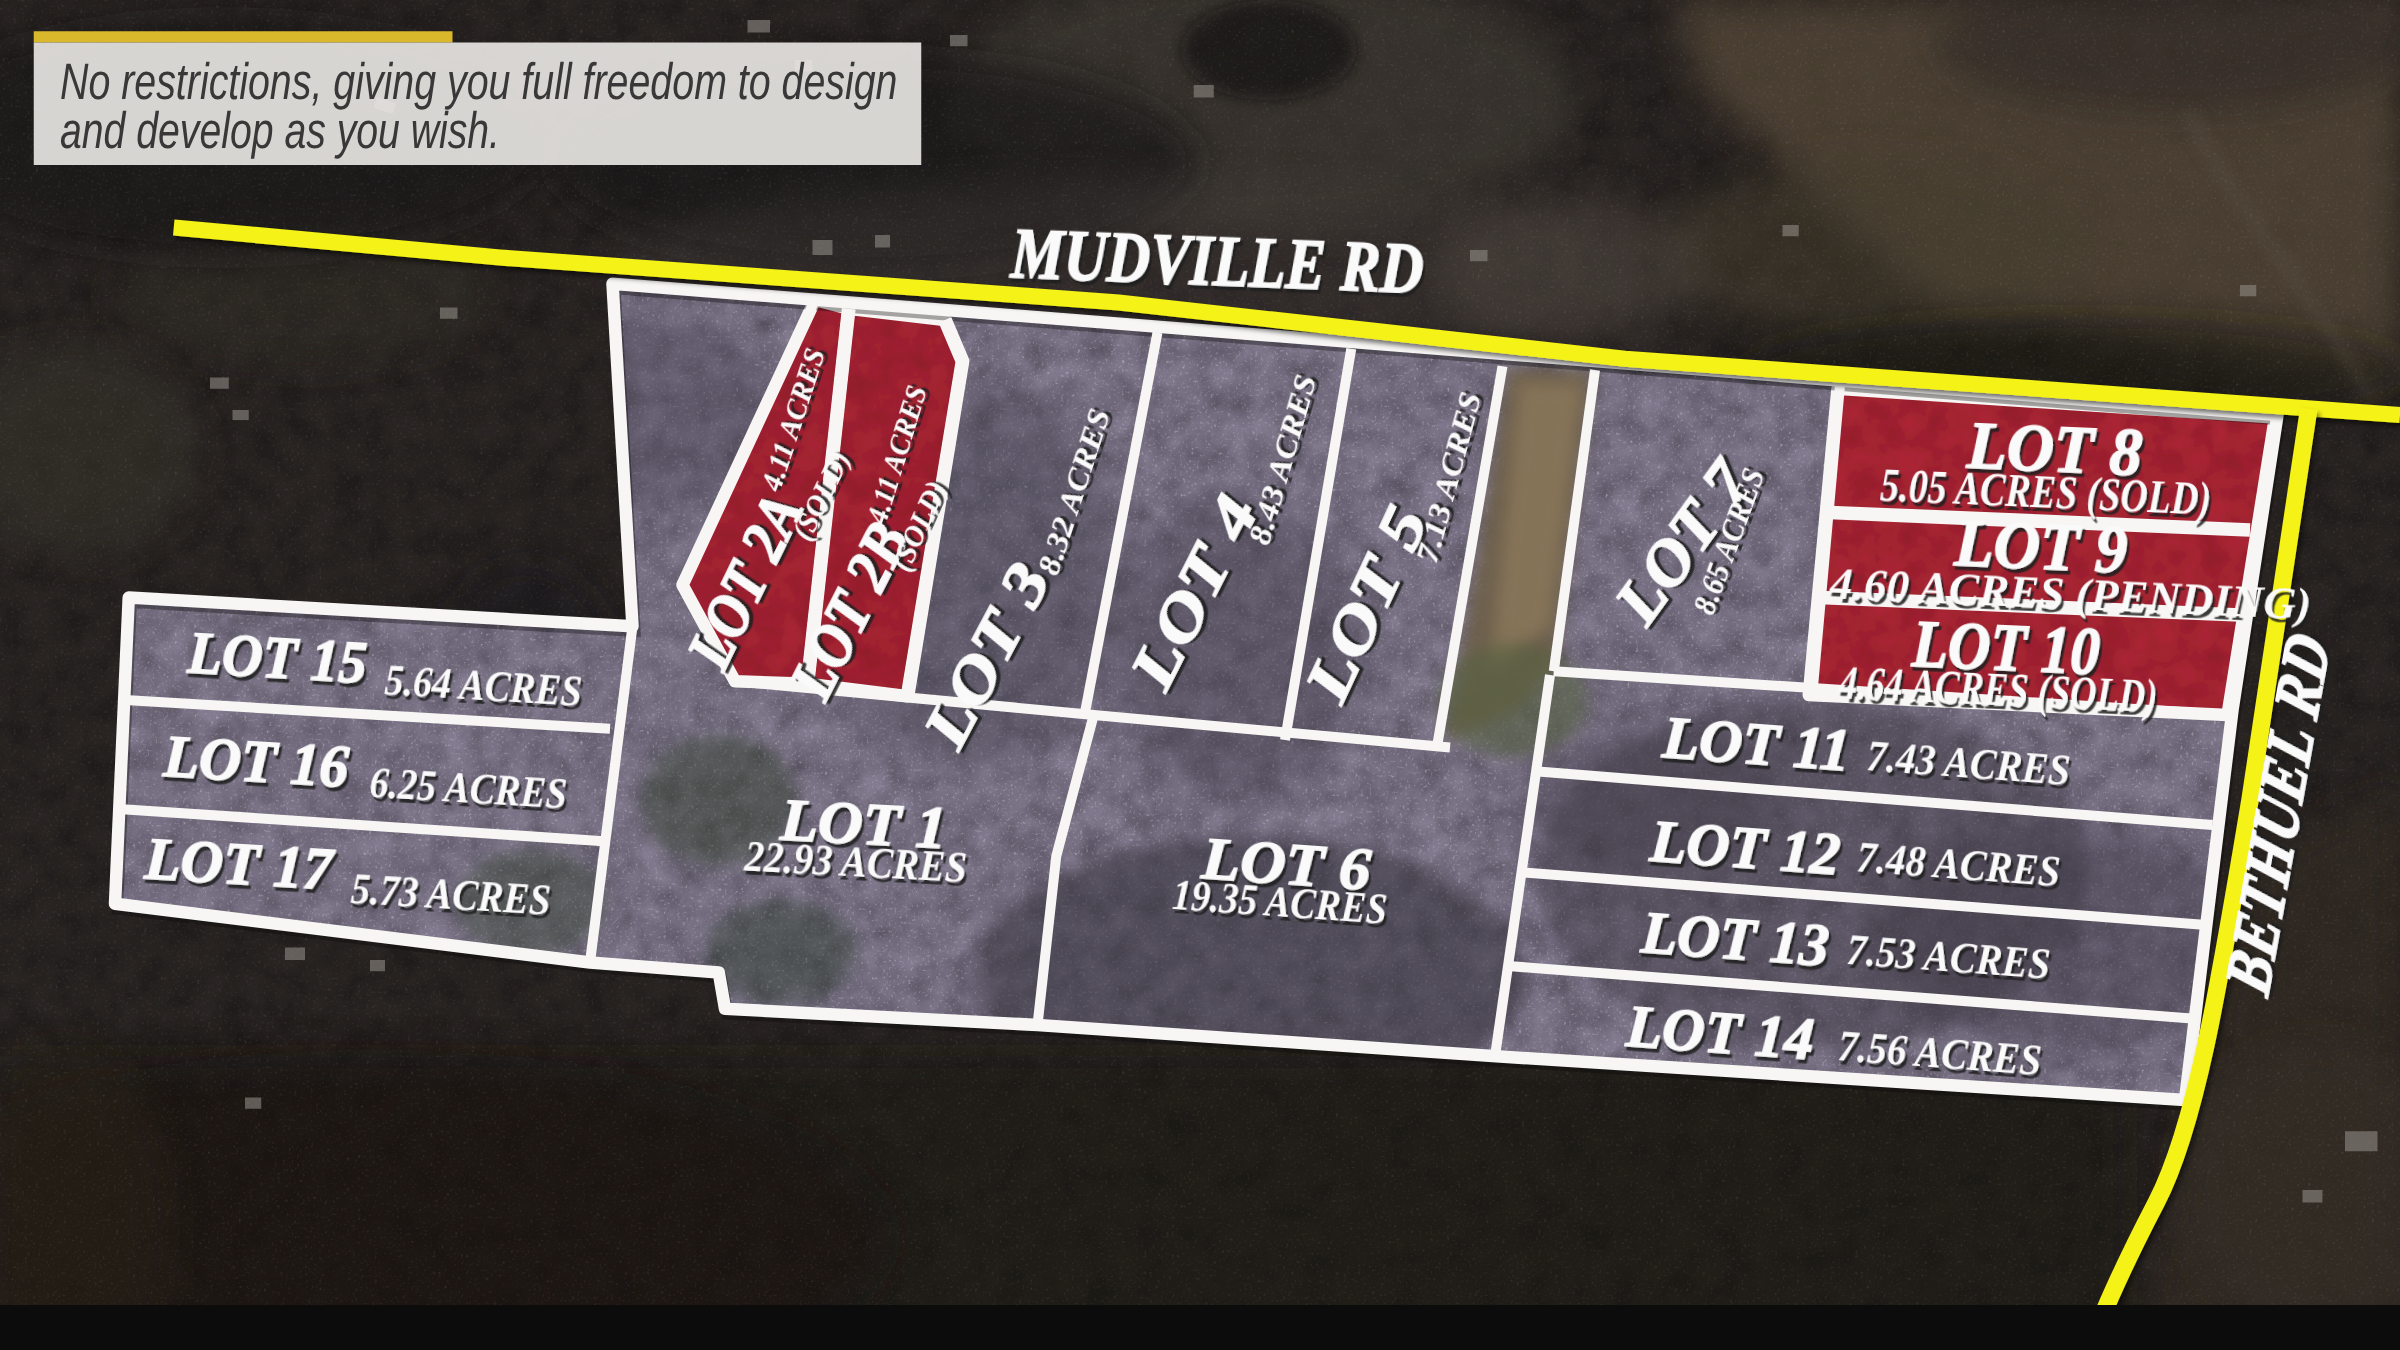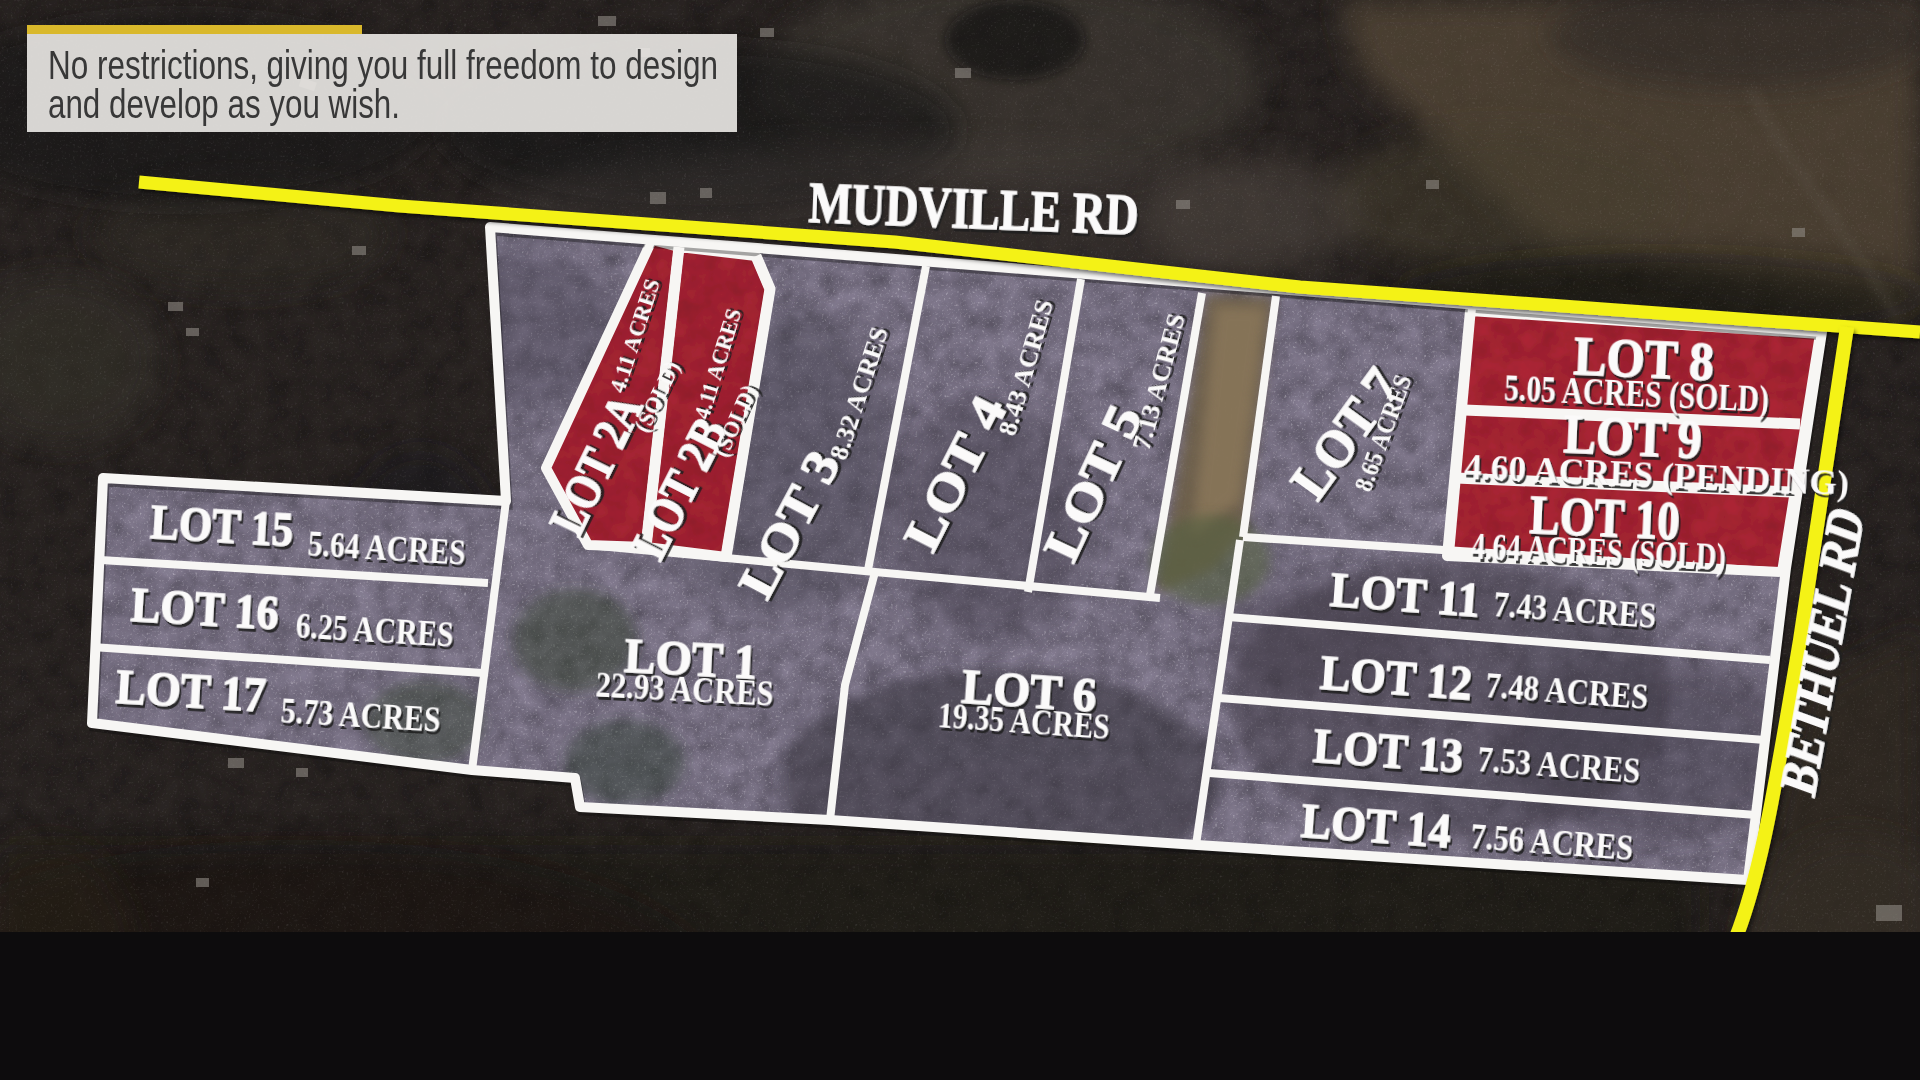--- a/index.html
+++ b/index.html
@@ -1,16 +1,16 @@
 <!DOCTYPE html>
 <html><head>
 <meta charset="utf-8">
 <style>
 html,body{margin:0;padding:0;background:#0d0c0d;}
-#stage{position:relative;width:1920px;height:932px;overflow:hidden;font-family:"Liberation Serif",serif;}
+#stage{position:relative;width:1920px;height:1044px;overflow:hidden;font-family:"Liberation Serif",serif;font-style:italic;}
 </style>
 </head>
 <body>
 <div id="stage">
 <svg width="1920" height="1080" viewBox="0 0 1920 1080">
 <defs>
 <filter id="grainA" x="-5%" y="-5%" width="110%" height="110%">
  <feTurbulence type="fractalNoise" baseFrequency="0.045" numOctaves="4" seed="11" result="t"></feTurbulence>
  <feColorMatrix in="t" type="saturate" values="0" result="g"></feColorMatrix>
  <feComponentTransfer in="g" result="gm">

